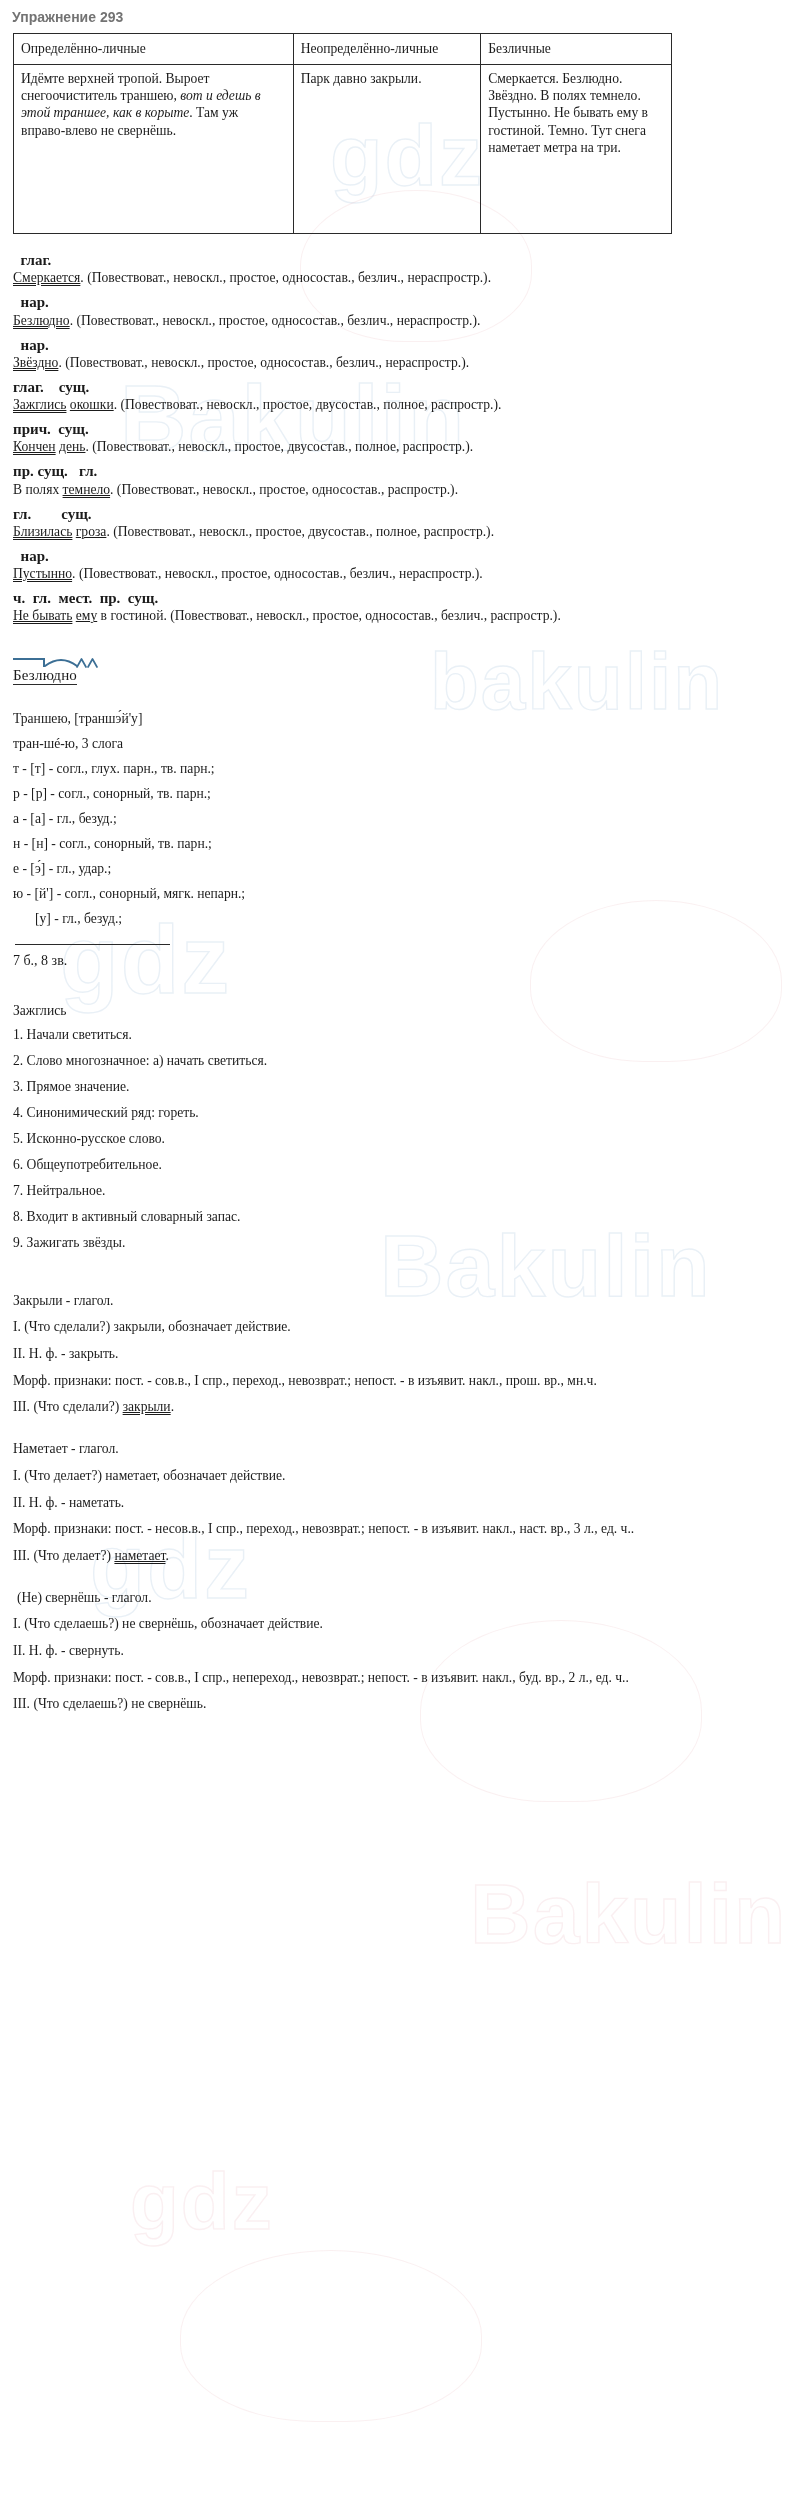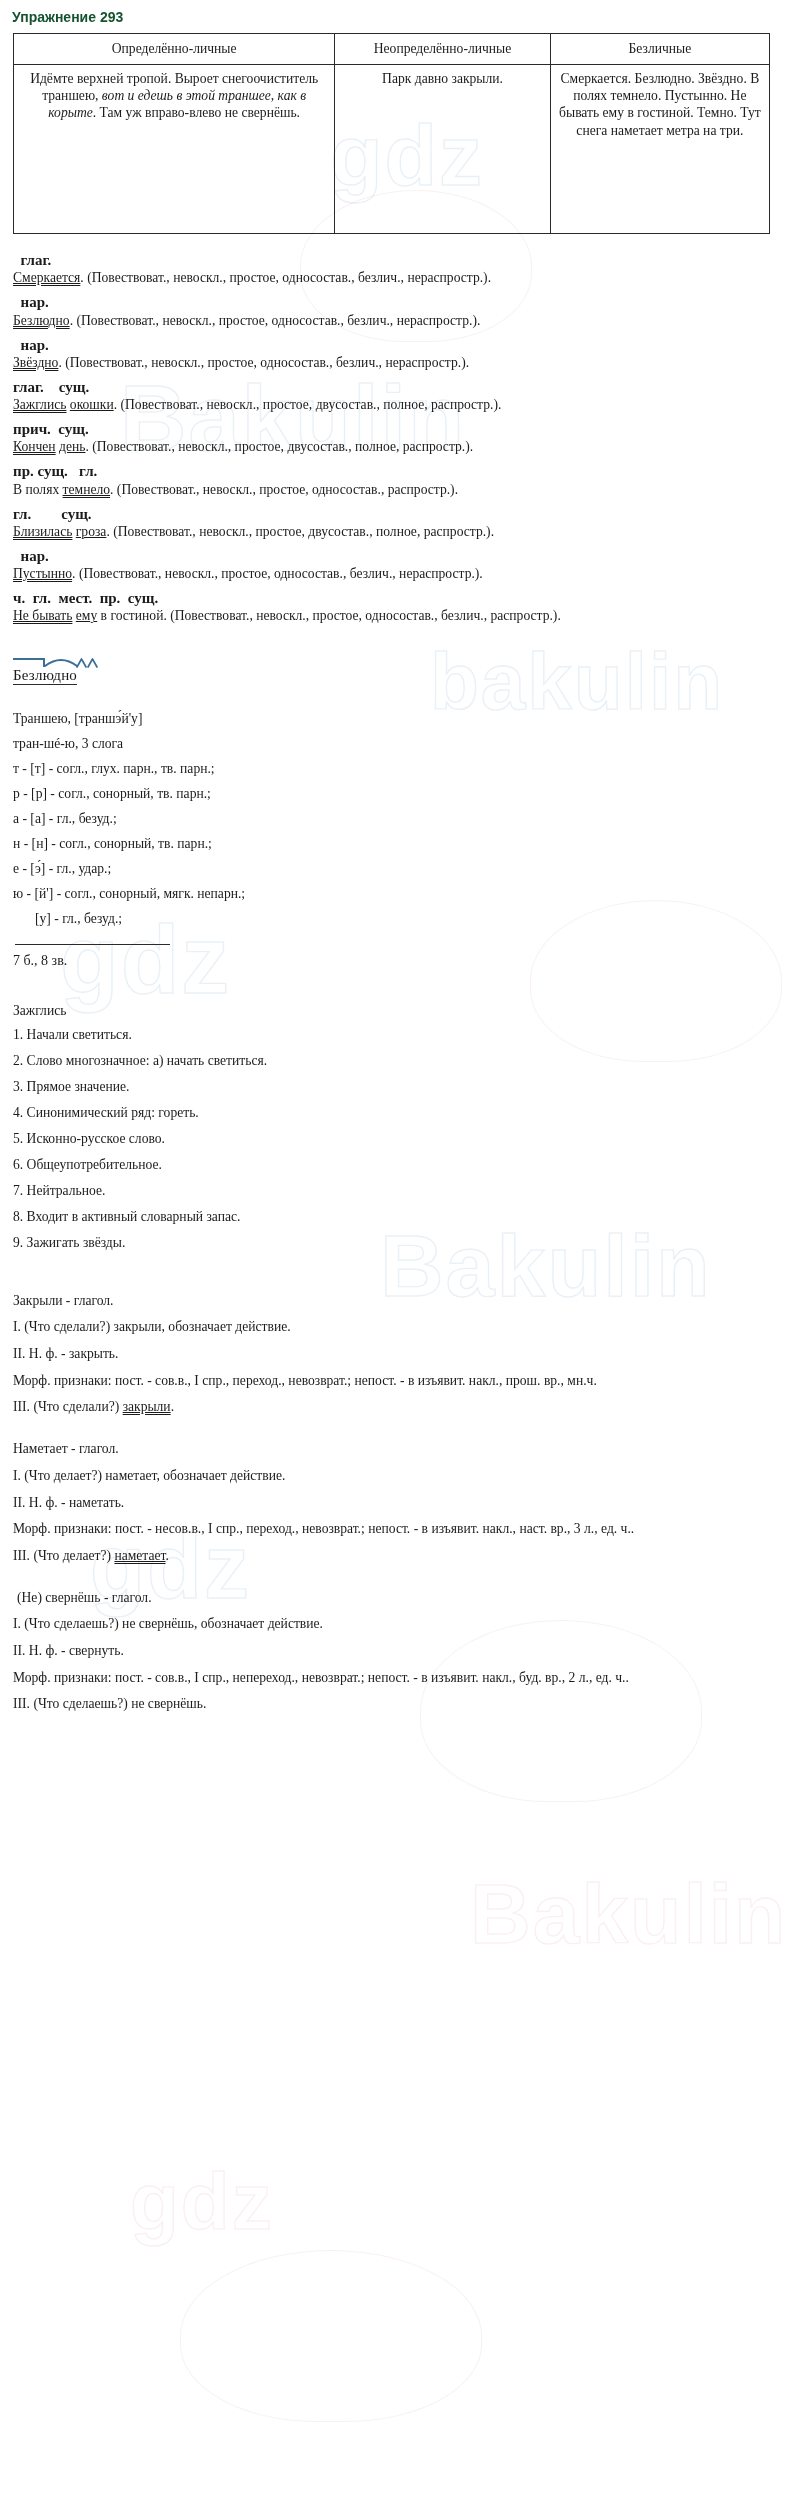--- a/index.html
+++ b/index.html
@@ -54,30 +54,29 @@
     box-sizing: border-box;
     width: 800px;
   }
 
   
   .ex-title {
     font-family: "Liberation Sans", sans-serif;
     font-weight: 700;
     font-size: 14px;
     margin: 2px 0 9px 2px;
-    color: #14532d;
+    color: #737373;
   }
 
   
   table.types-table {
     border-collapse: collapse;
-    width: 757px;
+    width: 659px;
     margin: 0 0 0 3px;
     table-layout: fixed;
-    text-align: center;
   }
   table.types-table td {
     border: 1.4px solid #2a2a2a;
     vertical-align: top;
     padding: 5px 7px 23px 7px;
     font-size: 13.6px;
     line-height: 1.26;
   }
   table.types-table td.head-cell {
     padding: 6px 7px 7px 7px;

